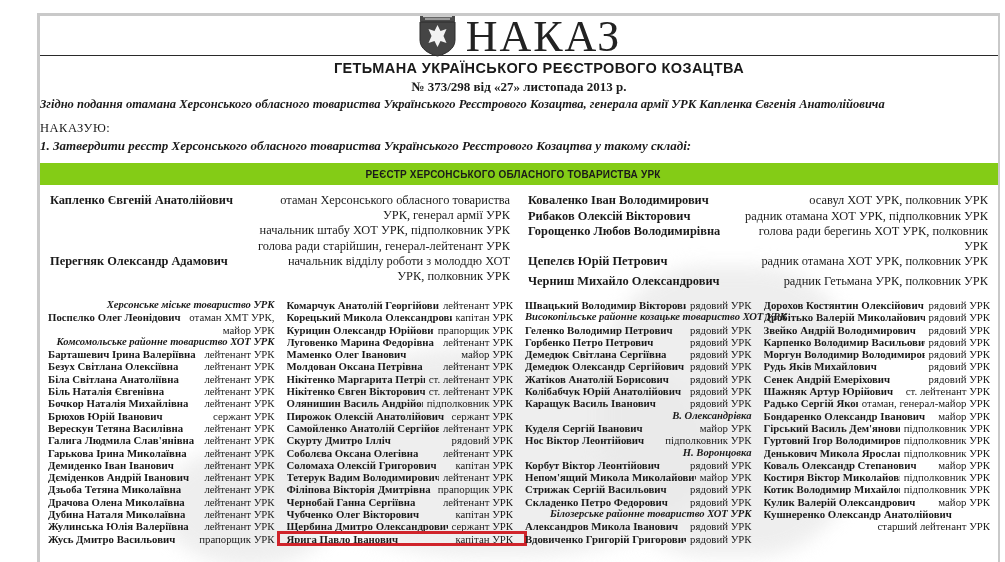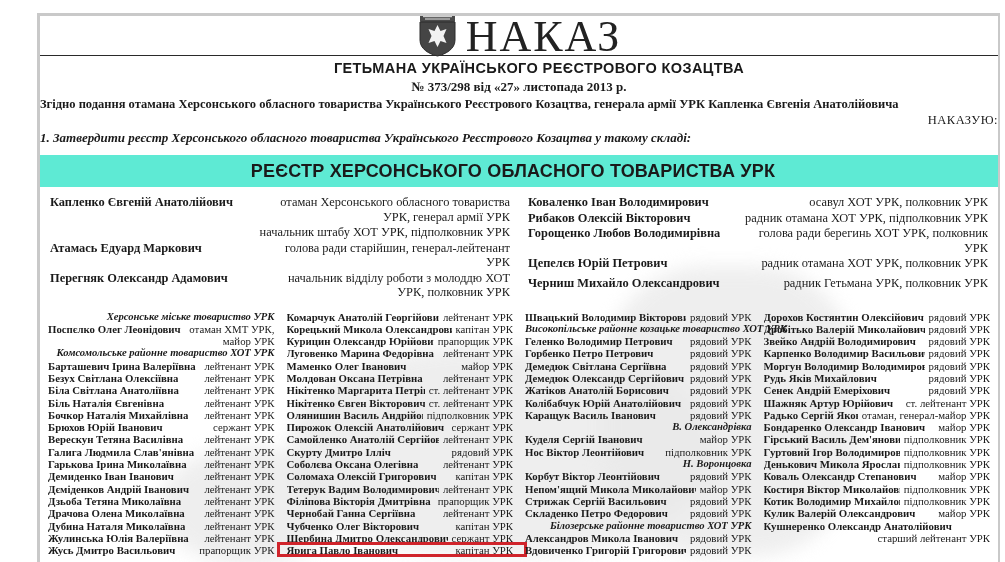--- a/index.html
+++ b/index.html
@@ -10,27 +10,27 @@
           background:#fff; overflow:hidden; }
   .watermark { position:absolute; z-index:0; background:#e9e9e9; filter:blur(9px); opacity:.75; }
   .content { position:relative; z-index:1; }
 
   .masthead { text-align:center; padding-top:3px; border-bottom:1px solid #2a2a2a;
               display:flex; align-items:center; justify-content:center; gap:8px; height:40px; }
   .order-title { font-size:44px; line-height:44px; letter-spacing:2px; color:#222; }
   .subtitle { text-align:center; font-family:"Liberation Sans", sans-serif; font-weight:bold;
               font-size:14.5px; margin-top:4px; letter-spacing:.4px;padding-left:40px; }
   .numline { text-align:center; font-weight:bold; font-size:13px; margin-top:3px; }
-  .introline { font-weight:bold; font-size:12.5px; margin-top:2px; padding:0 0;
+  .introline { font-style:italic; font-weight:bold; font-size:12.5px; margin-top:2px; padding:0 0;
                white-space:nowrap; }
-  .decree { text-align:right; font-size:12.5px; margin-top:1px; letter-spacing:.5px; }
+  .decree { text-align:left; font-size:12.5px; margin-top:9px; letter-spacing:.5px; }
   .item1 { font-style:italic; font-weight:bold; font-size:13px; margin-top:2px; }
 
-  .banner { background:#5eead4; text-align:center; font-family:"Liberation Sans", sans-serif;
-            font-weight:bold; font-size:18px; padding:6px 12px 5px 0; margin-top:9px; letter-spacing:.2px; }
+  .banner { background:#84cc16; text-align:center; font-family:"Liberation Sans", sans-serif;
+            font-weight:bold; font-size:10px; padding:6px 12px 5px 0; margin-top:9px; letter-spacing:.2px; }
 
   .leadership { display:flex; gap:18px; padding:8px 10px 4px 10px; }
   .lead-half { flex:1 1 0; }
   .lead-row { display:flex; font-size:12.4px; line-height:14.5px; margin-bottom:1px; }
   .lead-name { flex:0 0 47%; font-weight:bold; }
   .lead-pos  { flex:1; text-align:right; }
   .lead-row.gap { margin-top:5px; }
 
   .columns { display:flex; gap:12px; padding:4px 8px 0 8px; margin-top:2px; }
   .col { flex:1 1 0; min-width:0; }
@@ -77,21 +77,20 @@
     <div class="leadership">
       <div class="lead-half" id="lead-left">
           <div class="lead-row">
             <span class="lead-name">Капленко Євгеній Анатолійович</span>
             <span class="lead-pos">отаман Херсонського обласного товариства УРК, генерал армії УРК</span>
           </div>
           <div class="lead-row">
             <span class="lead-pos">начальник штабу ХОТ УРК, підполковник УРК</span>
           </div>
           <div class="lead-row">
-            <span class="lead-name">Атамась Едуард Маркович</span>
             <span class="lead-pos">голова ради старійшин, генерал-лейтенант УРК</span>
           </div>
           <div class="lead-row">
             <span class="lead-name">Перегняк Олександр Адамович</span>
             <span class="lead-pos">начальник відділу роботи з молоддю ХОТ УРК, полковник УРК</span>
           </div>
         </div>
       <div class="lead-half" id="lead-right">
           <div class="lead-row">
             <span class="lead-name">Коваленко Іван Володимирович</span>

